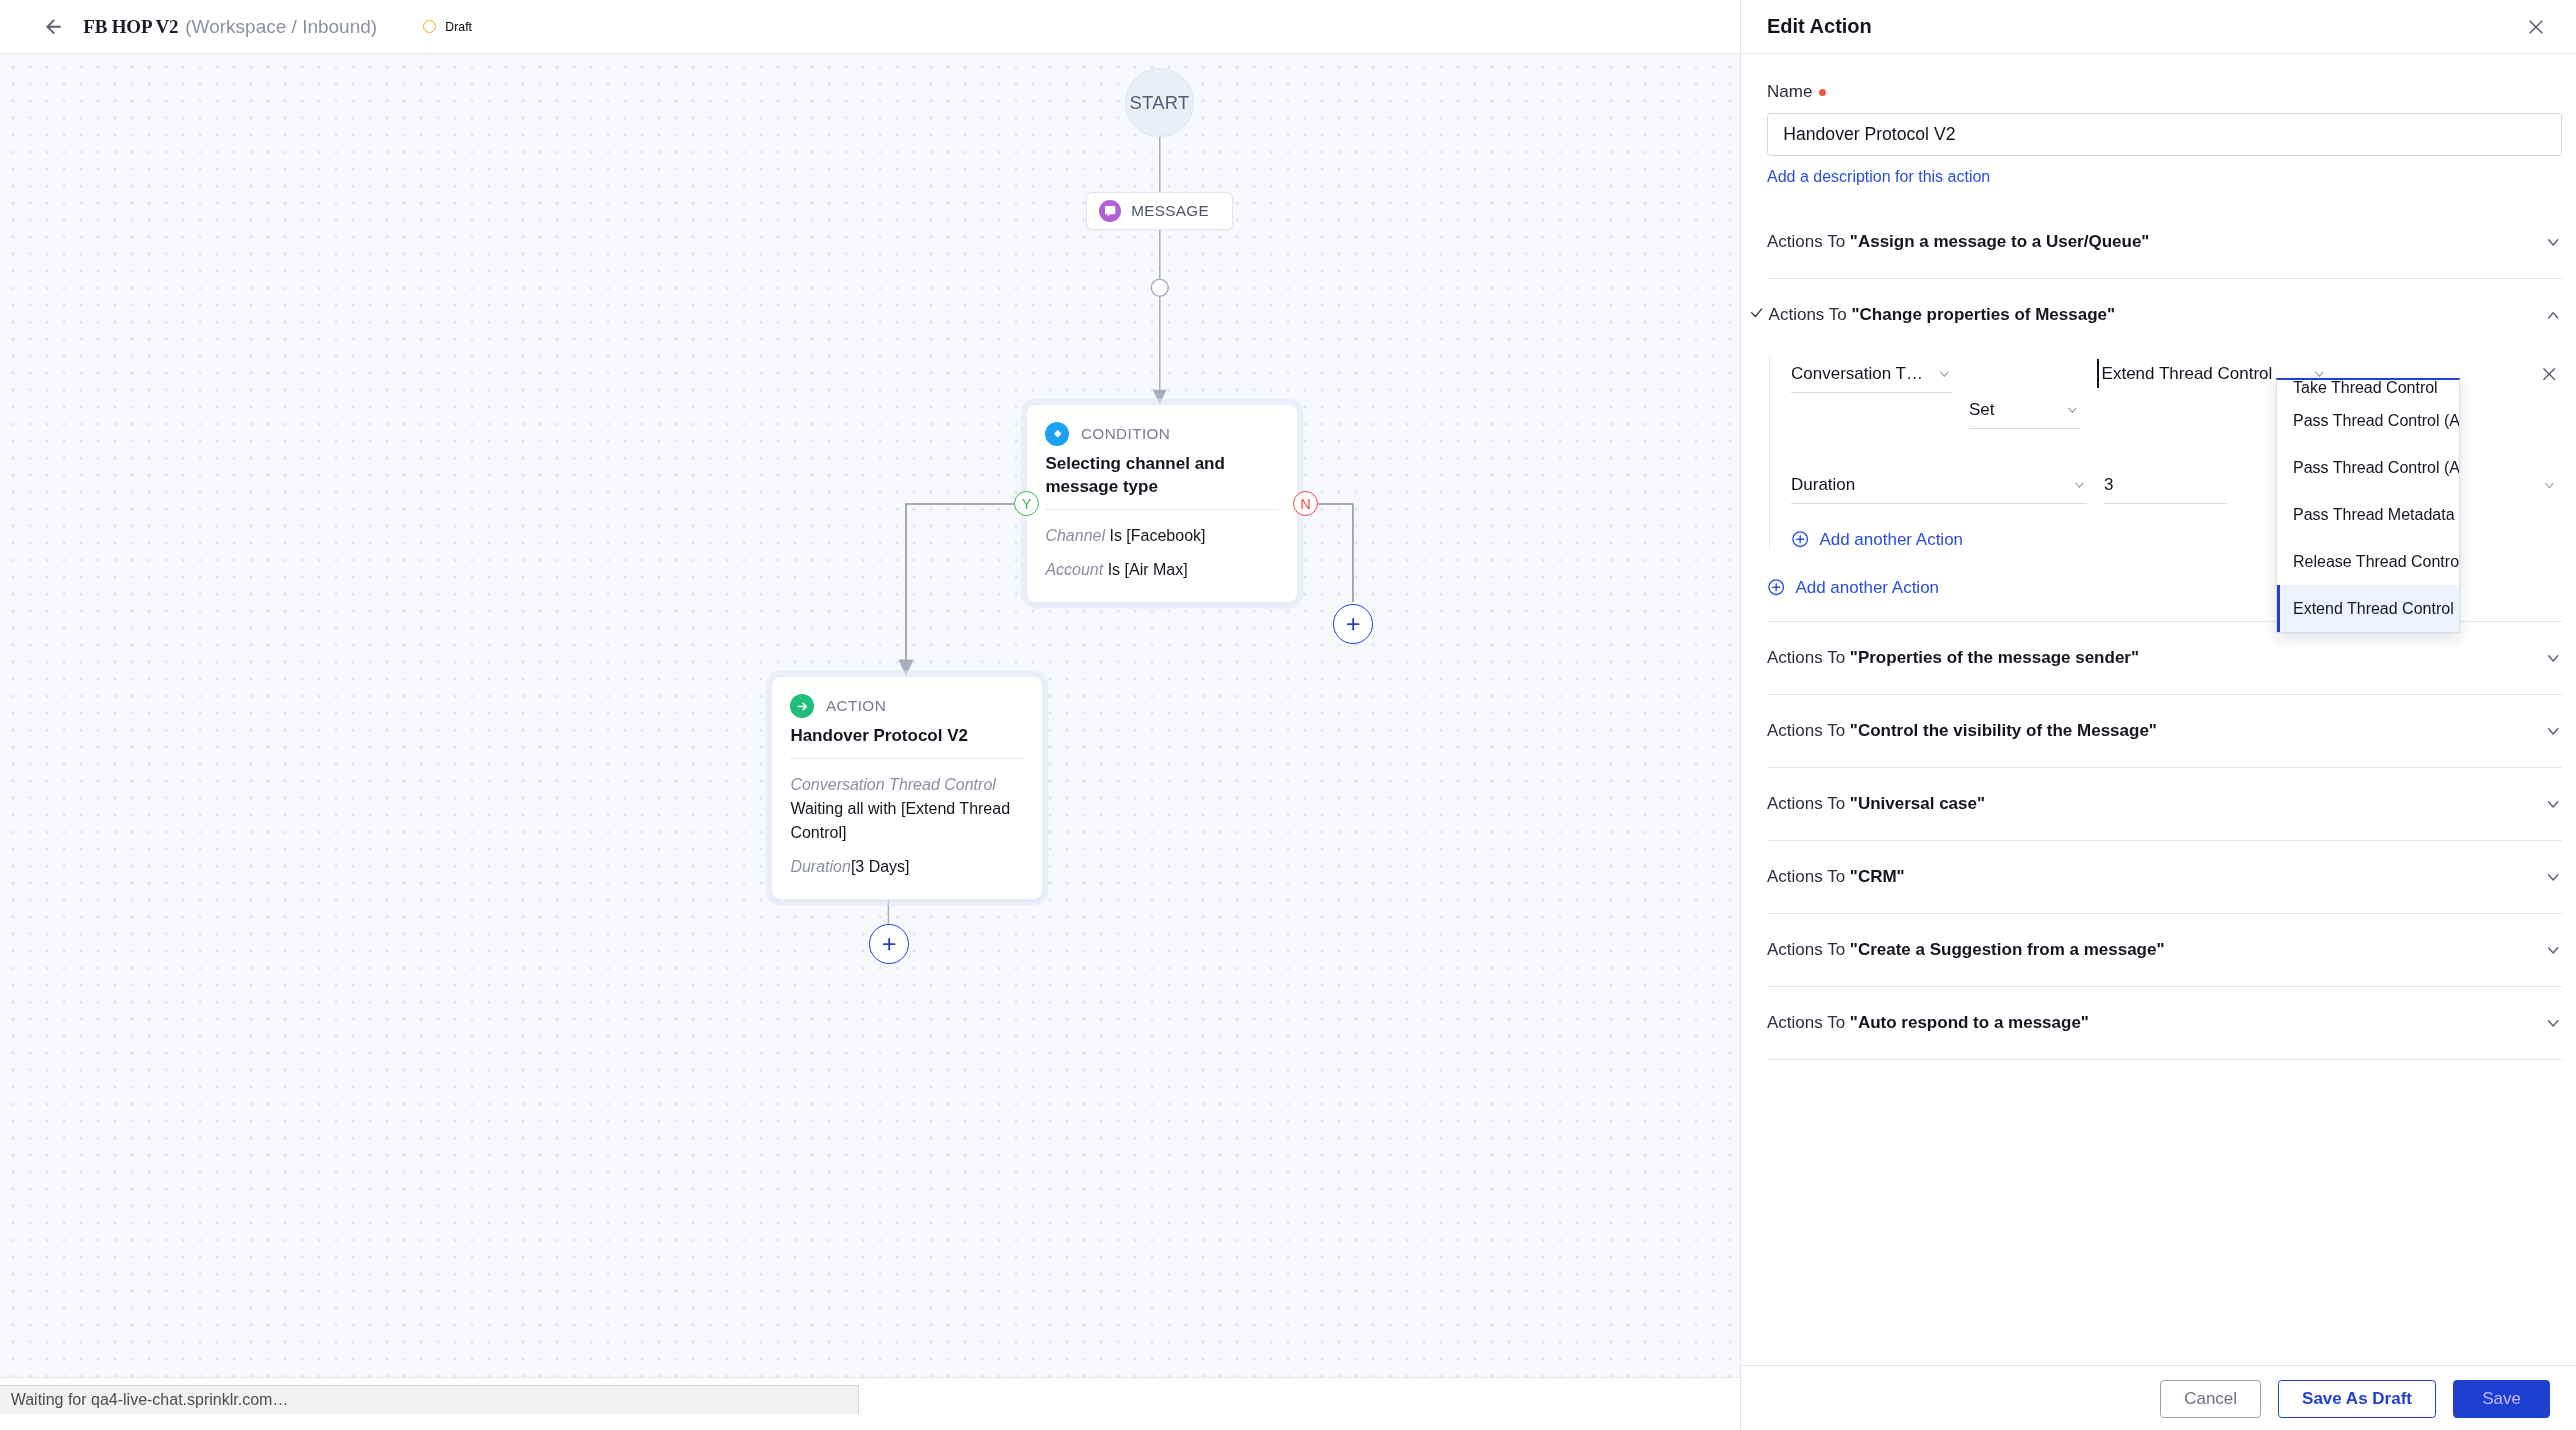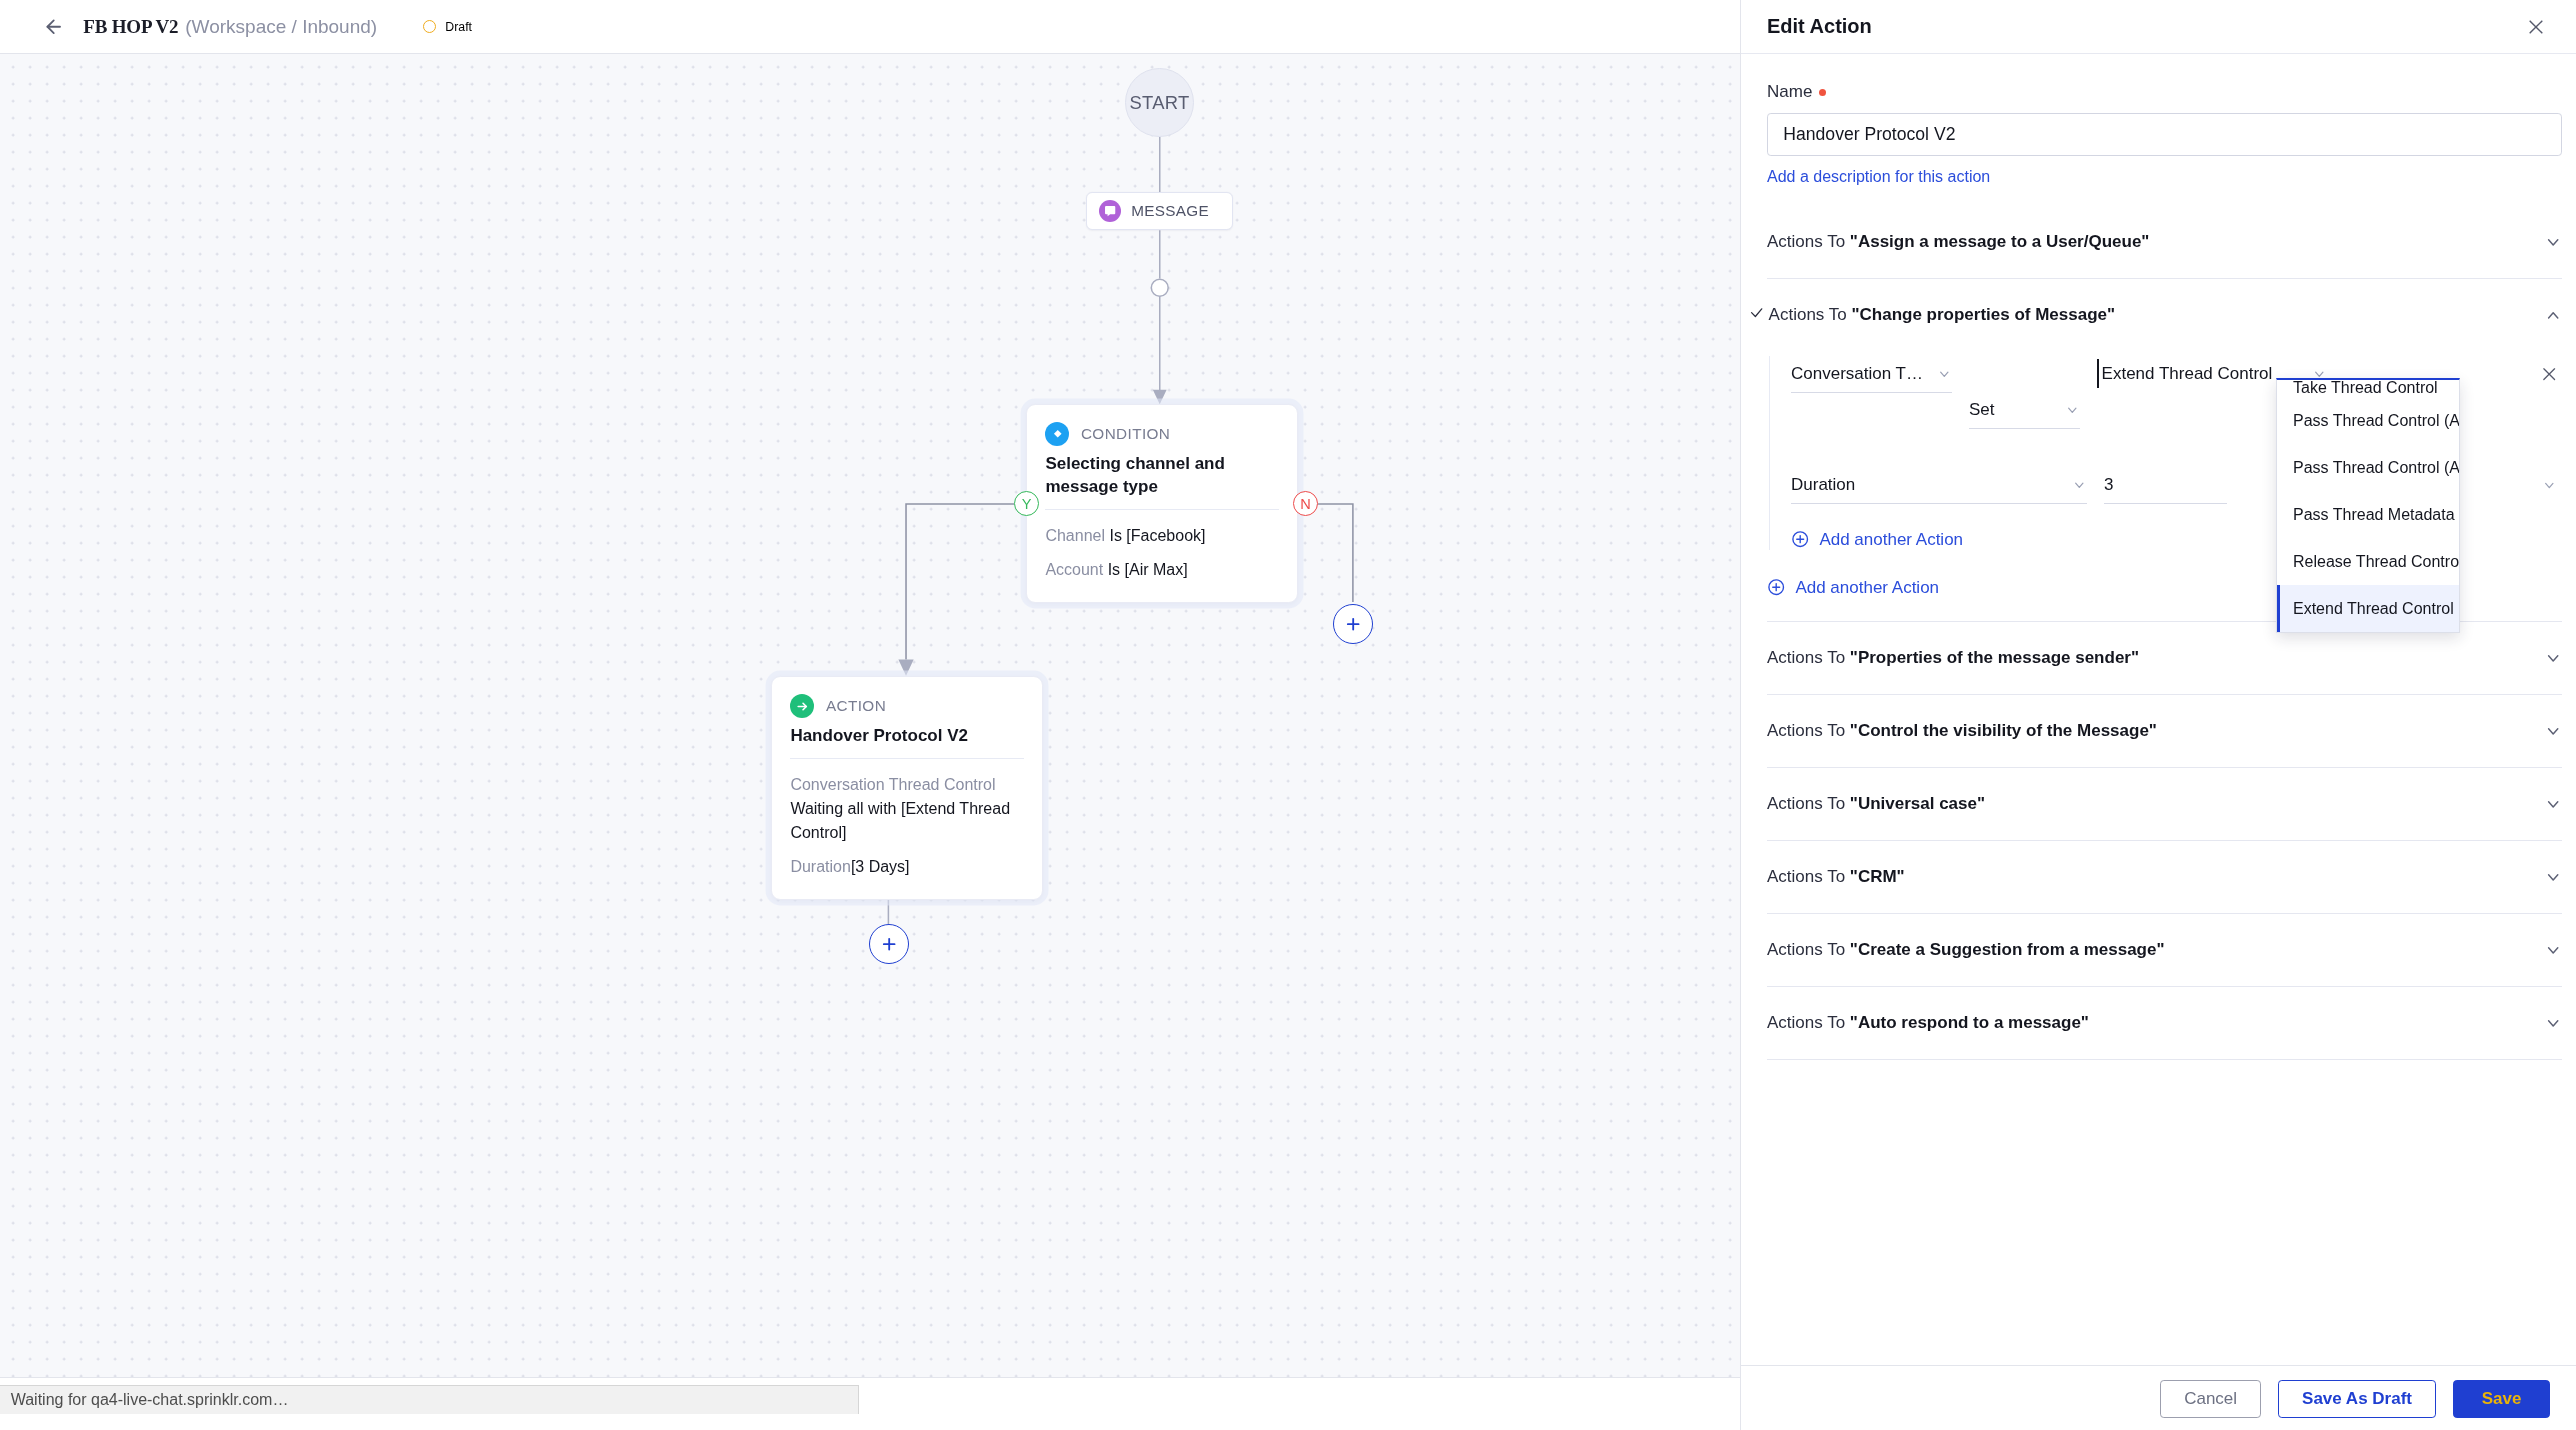--- a/index.html
+++ b/index.html
@@ -82,21 +82,21 @@
   .kind-icon.cond { background: #1da1f2; }
   .kind-icon.act  { background: #1fbf7a; }
   .kind-text { font-size: 15.3px; color: #787c90; letter-spacing: 0.4px; }
   .node-title {
     font-size: 17px; font-weight: bold; color: #14161f; line-height: 1.33;
     margin-bottom: 10.7px;
   }
   .node-sep { height: 0.8px; background: #e7eaf4; margin: 0 0 14px 0; }
   .node-row { font-size: 16px; color: #14161f; line-height: 1.5; margin-bottom: 10px; }
   .node-row:last-child { margin-bottom: 0; }
-  .node-row .muted { color: #8a8ea2; }
+  .node-row .muted { color: #8a8ea2; font-style: italic; }
 
   .branch-badge {
     position: absolute; width: 25px; height: 25px; border-radius: 50%;
     background: #ffffff; display: flex; align-items: center; justify-content: center;
     font-size: 14.6px; z-index: 6;
   }
   .branch-y { left: 1014px; top: 437px; border: 1.5px solid #34b85a; color: #34b85a; }
   .branch-n { left: 1293px; top: 437px; border: 1.5px solid #ed4b4b; color: #ed4b4b; }
 
   .plus-btn {
@@ -209,21 +209,21 @@
 
   .rp-footer {
     height: 66px; flex: none; border-top: 0.8px solid #e3e5ec; background: #ffffff;
     display: flex; align-items: center; justify-content: flex-end; gap: 17px; padding-right: 26px;
   }
   .btn { height: 38px; border-radius: 3.8px; font-size: 17px; cursor: pointer;
          display: flex; align-items: center; justify-content: center; padding: 0 23px;
          font-family: "Liberation Sans", sans-serif; }
   .btn-cancel { background:#fff; border:0.8px solid #9c9fae; color:#6c7082; min-width: 90px; }
   .btn-draft  { background:#fff; border:1.2px solid #1f3fd1; color:#1f3fd1; font-weight:bold; min-width: 129px; }
-  .btn-save   { background:#1f3fd1; border:0.8px solid #1f3fd1; color:#eab308; font-weight:bold; min-width: 97px; }
+  .btn-save   { background:#1f3fd1; border:0.8px solid #1f3fd1; color:#c4b5fd; font-weight:normal; min-width: 97px; }
 </style>
 </head>
 <body>
 
 <div class="app">
 
   <div class="left-pane">
 
     <div class="topbar">
       <div class="back-btn">

